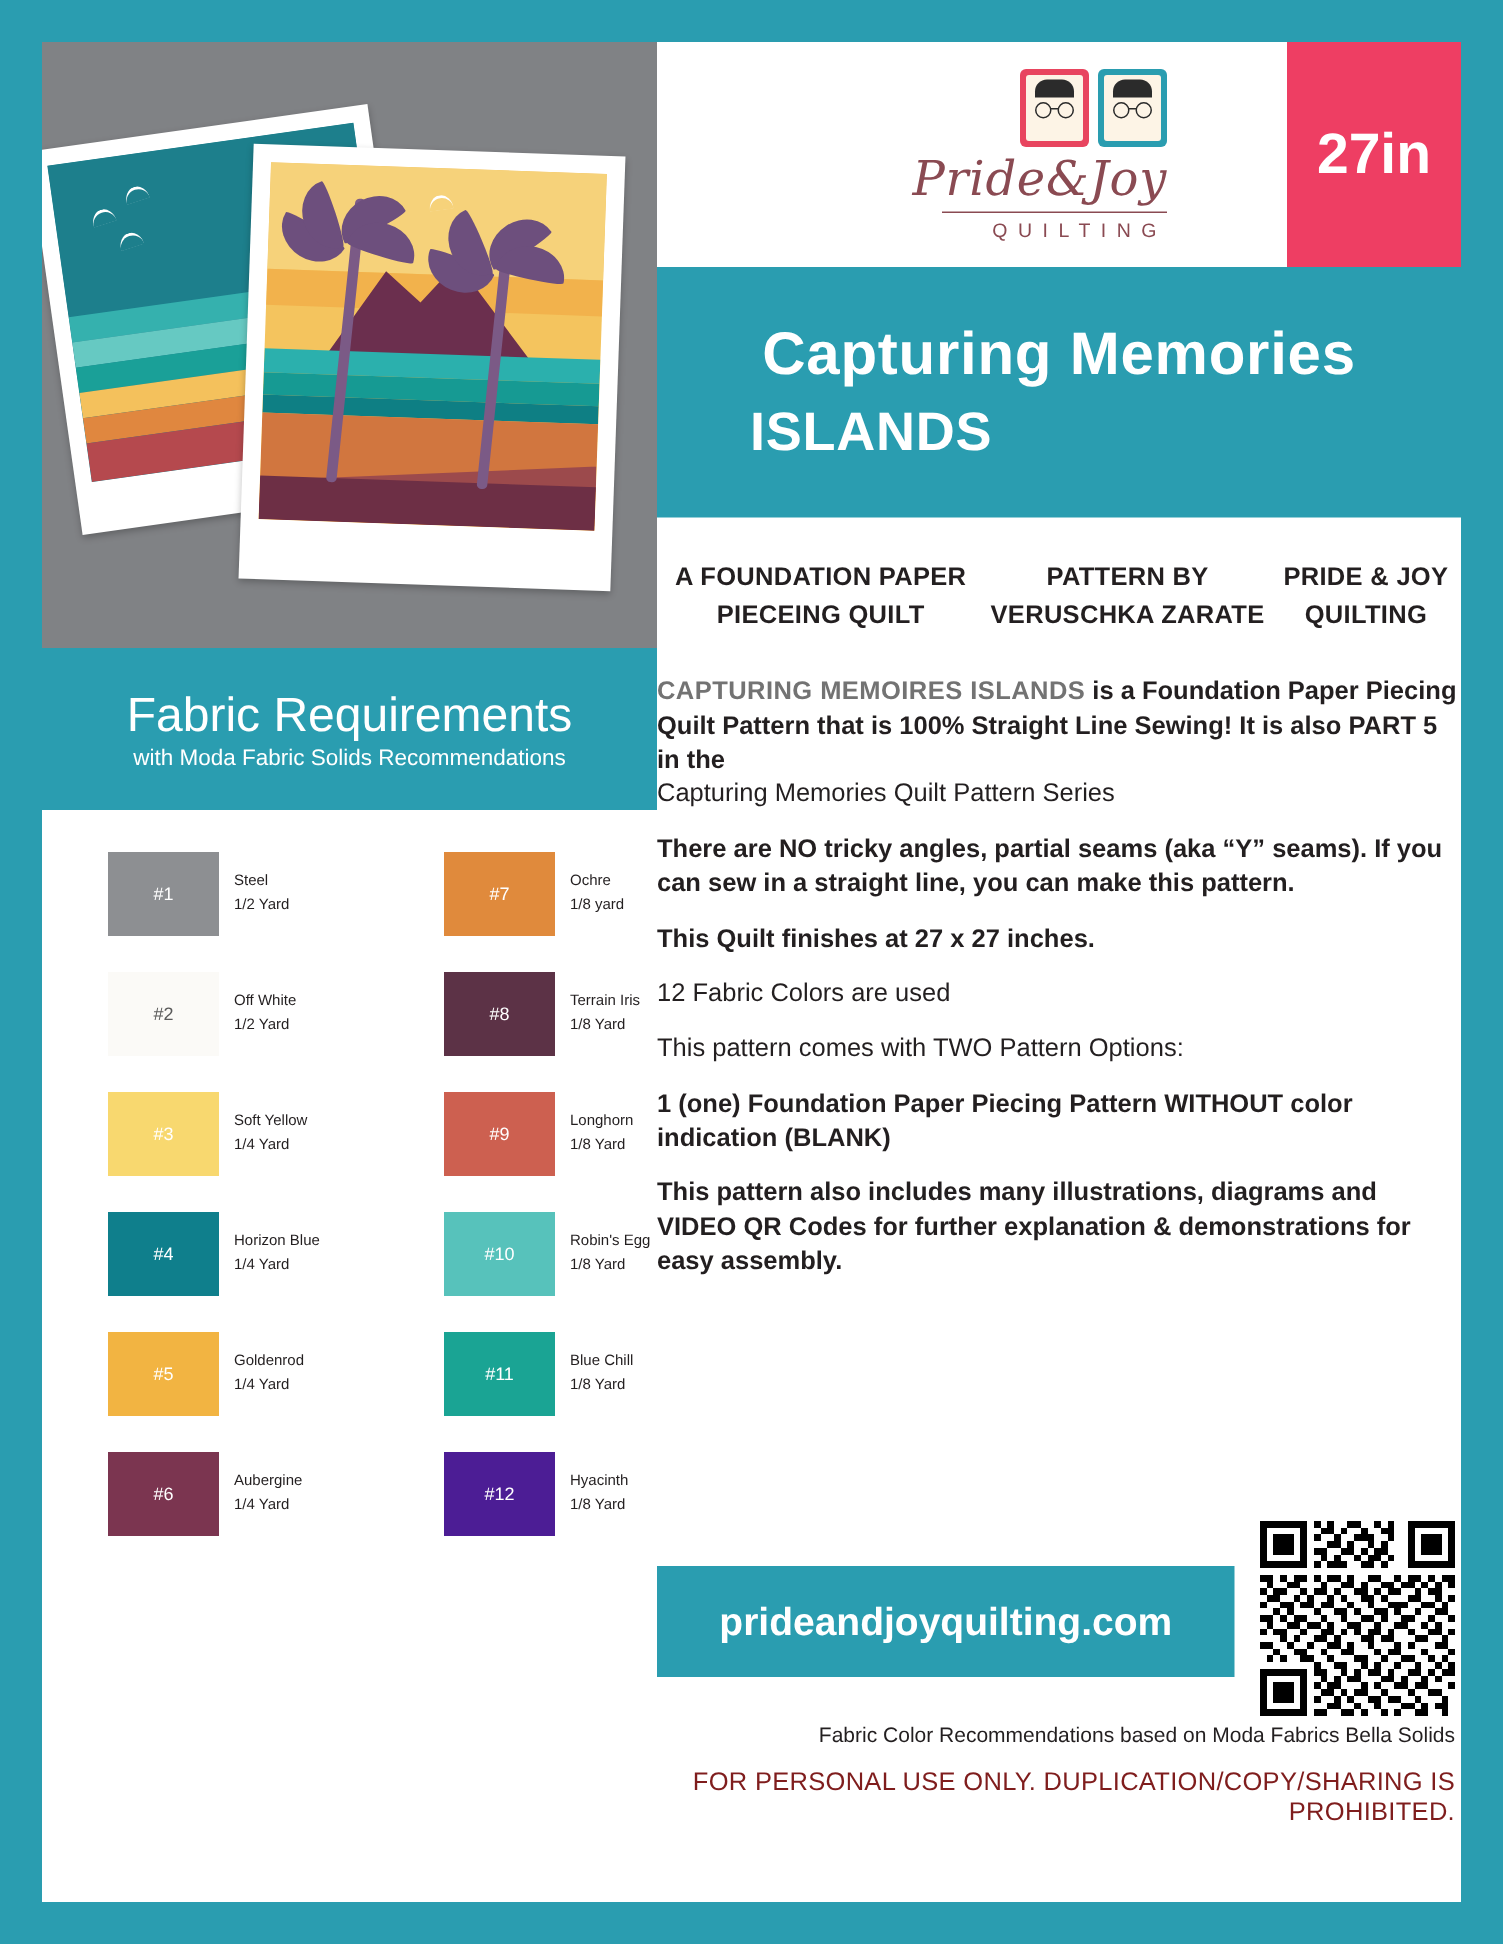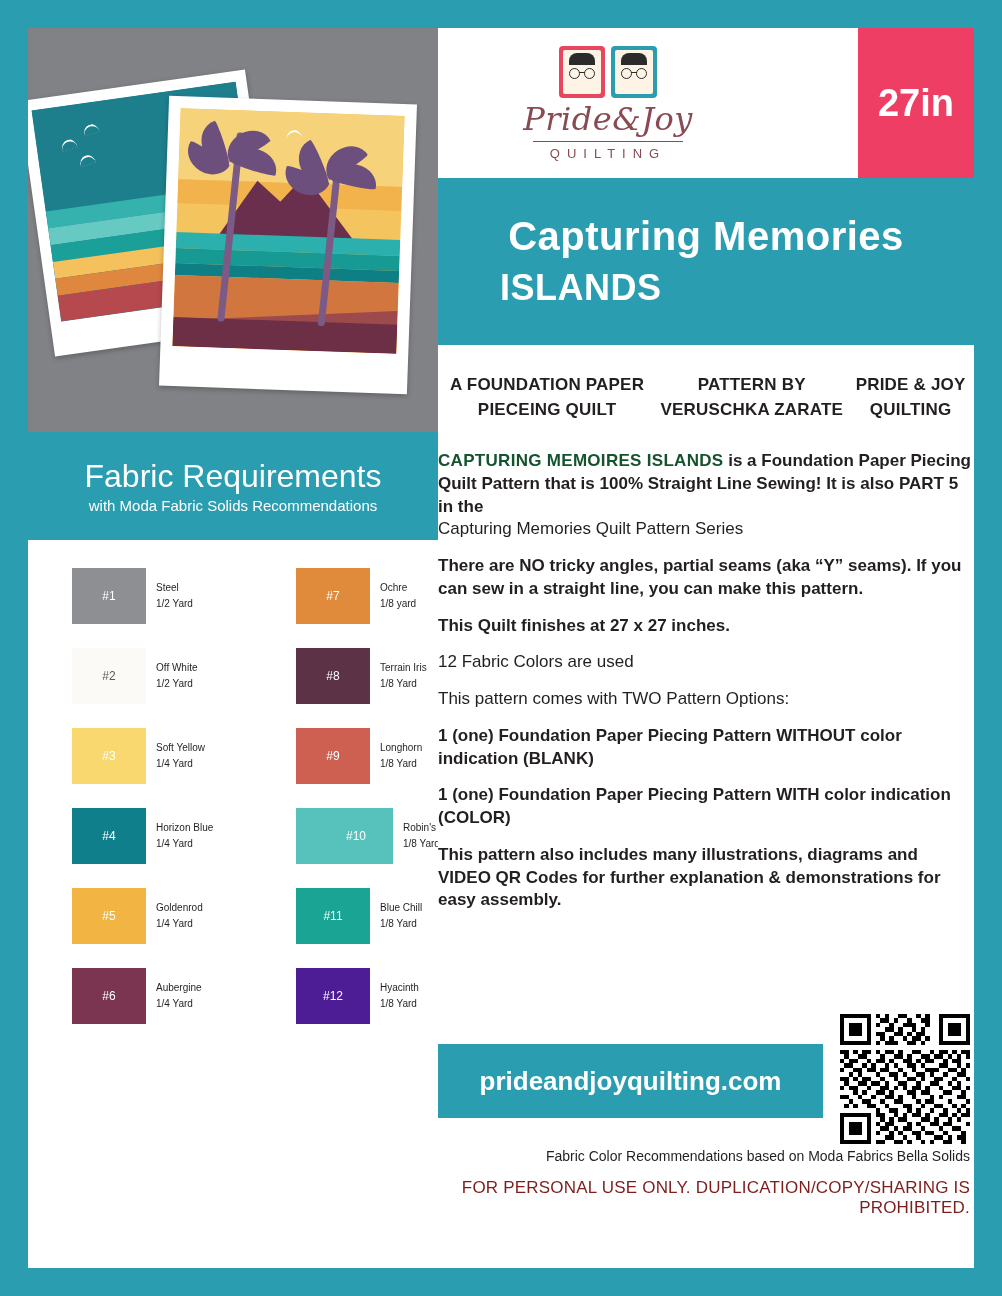--- a/index.html
+++ b/index.html
@@ -121,21 +121,21 @@
     position: absolute;
     left: 410px; top: 0;
     width: 536px; height: 150px;
     background: #ffffff;
   }
   .logo-box {
     position: absolute;
     left: 410px; top: 0;
     width: 340px; height: 150px;
     display: flex; flex-direction: column;
-    align-items: center; justify-content: center;
+    align-items: flex-end; justify-content: center;
   }
   .logo-photos { display:flex; gap:6px; margin-bottom:2px; }
   .logo-card { width:46px; height:52px; border-radius:4px; padding:4px; box-sizing:border-box; }
   .logo-card.a { background:#e8455f; }
   .logo-card.b { background:#2a9db0; }
   .logo-face { width:100%; height:100%; background:#fdf4e6; border-radius:2px; position:relative; overflow:hidden; }
   .hair { position:absolute; left:6px; right:6px; top:3px; height:12px; background:#2b2b2b; border-radius:8px 8px 0 0; }
   .eye { position:absolute; top:18px; width:9px; height:9px; border:1.6px solid #2b2b2b; border-radius:50%; }
   .eye.l { left:6px; } .eye.r { right:6px; }
   .eyebridge { position:absolute; top:22px; left:16px; width:6px; height:1.6px; background:#2b2b2b; }
@@ -220,21 +220,21 @@
     position: absolute;
     left: 410px; top: 0;
     width: 536px; height: 836px;
     background: #ffffff;
     padding: 18px 0 0 0;
     box-sizing: border-box;
     font-size: 17px;
     line-height: 1.34;
   }
   .desc p { margin: 0 0 14px 0; }
-  .p-intro .hl { color: #14532d; font-weight: bold; letter-spacing: 0.3px; }
+  .p-intro .hl { color: #737373; font-weight: bold; letter-spacing: 0.3px; }
   .b { font-weight: bold; }
   .indent { margin-left: 28px; }
   .url-band {
     position: absolute;
     left: 410px; top: 612px;
     width: 385px; height: 74px;
     background: #2a9db0;
     color: #ffffff;
     display: flex; align-items: center; justify-content: center;
     font-size: 26px; font-weight: bold;
@@ -440,21 +440,21 @@
             <div class="swatch-row">
               <div class="swatch" id="sw8" style="background: rgb(205, 96, 80); color: rgb(255, 255, 255);">
                   <span>#9</span>
                 </div>
               <div class="swatch-text">
                 <span class="swatch-name">Longhorn</span>
                 <span class="swatch-yard">1/8 Yard</span>
               </div>
             </div>
             <div class="swatch-row">
-              <div class="swatch" id="sw9" style="background: rgb(87, 194, 187); color: rgb(255, 255, 255); padding-left: 23px;">
+              <div class="swatch" id="sw9" style="background: rgb(87, 194, 187); color: rgb(255, 255, 255);">
                   <span>#10</span>
                 </div>
               <div class="swatch-text">
                 <span class="swatch-name">Robin's Egg</span>
                 <span class="swatch-yard">1/8 Yard</span>
               </div>
             </div>
             <div class="swatch-row">
               <div class="swatch" id="sw10" style="background: rgb(26, 164, 148); color: rgb(255, 255, 255);">
                   <span>#11</span>
@@ -480,21 +480,20 @@
       <div class="desc">
         <p class="p-intro">
           <span class="hl">CAPTURING MEMOIRES  ISLANDS</span><span class="b"> is a Foundation Paper Piecing Quilt Pattern that is 100% Straight Line Sewing! It is also PART 5 in the</span><br>
           <span>Capturing Memories Quilt Pattern Series</span>
         </p>
         <p class="b">There are NO tricky angles, partial seams (aka “Y” seams). If you can sew in a straight line, you can make this pattern.</p>
         <p class="b">This Quilt finishes at 27 x 27 inches.</p>
         <p>12 Fabric Colors are used</p>
         <p>This pattern comes with TWO Pattern Options:</p>
         <p class="b indent">1 (one) Foundation Paper Piecing Pattern WITHOUT color indication (BLANK)</p>
-        <p class="b indent">1 (one) Foundation Paper Piecing Pattern WITH color indication (COLOR)</p>
         <p class="b">This pattern also includes many illustrations, diagrams and VIDEO QR Codes for further explanation &amp; demonstrations for easy assembly.</p>
       </div>
 
       <div class="url-band">prideandjoyquilting.com</div>
 
       <div class="qr">
         <svg width="130" height="130" viewBox="0 0 29 29" shape-rendering="crispEdges" aria-hidden="true">
           <rect width="29" height="29" fill="#ffffff"></rect>
           <g fill="#000000">
             <rect x="0" y="0" width="7" height="1"></rect>

